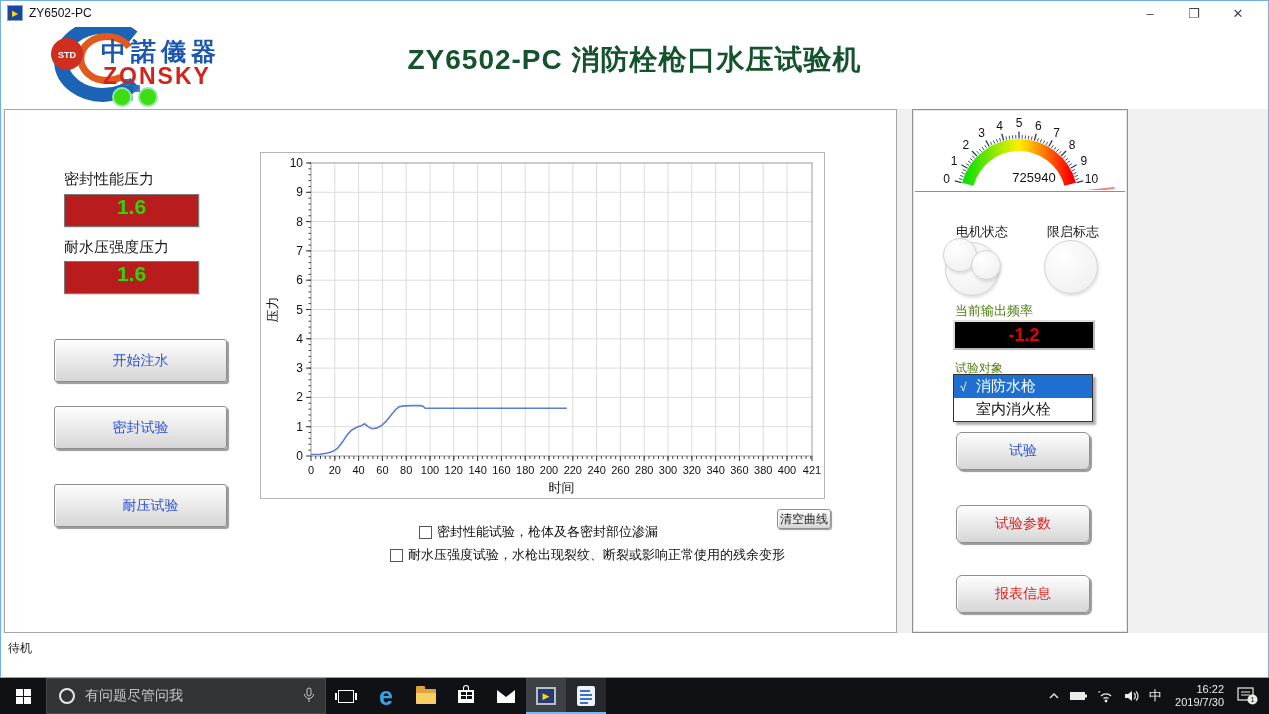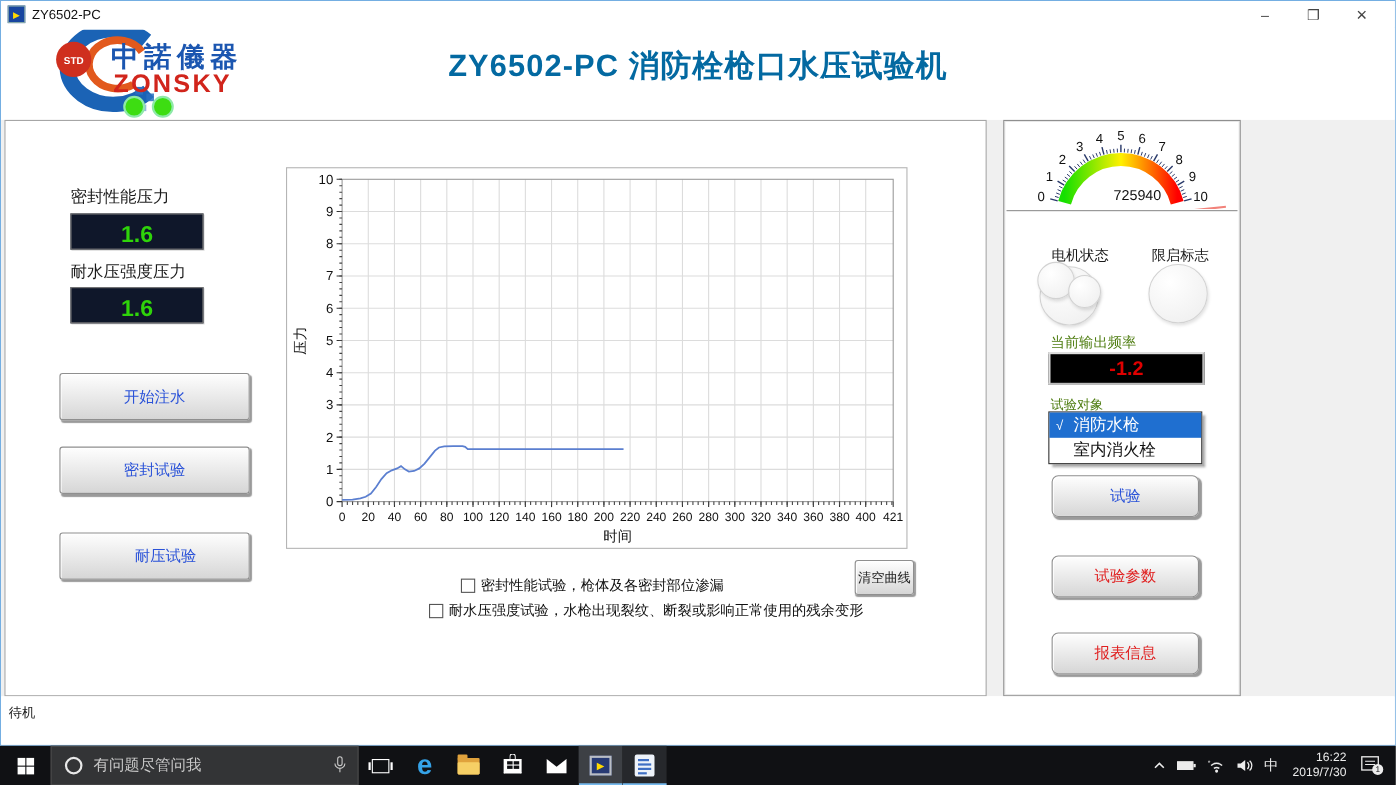--- a/index.html
+++ b/index.html
@@ -11,50 +11,50 @@
             border:1px solid #74aee2; }
   .titlebar { position:absolute; left:0; top:0; width:100%; height:24px; background:#fff;
               display:flex; align-items:center; font-size:12px; color:#111; }
   .app-icon { width:16px; height:16px; margin:0 6px 0 6px; background:#1846a0; border:1px solid #8aa;
               display:flex; align-items:center; justify-content:center; color:#ffd900; font-size:8px; }
   .win-controls { position:absolute; right:8px; top:0; height:24px; display:flex; }
   .win-btn { width:44px; height:24px; display:flex; align-items:center; justify-content:center;
              color:#444; font-size:13px; }
 
   .header { position:absolute; left:0; top:24px; width:100%; height:84px; background:#fff; }
-  .main-title { position:absolute; left:0; top:16px; width:100%; text-align:center; color:#0369a1;
+  .main-title { position:absolute; left:0; top:16px; width:100%; text-align:center; color:#14532d;
                 font-size:28px; font-weight:600; letter-spacing:1px; }
   .logo { position:absolute; left:4px; top:2px; width:235px; height:82px; }
 
   
   .main { position:absolute; left:0; top:108px; width:1267px; height:524px; background:#f0f0f0; }
   .left-panel { position:absolute; left:3px; top:0; width:893px; height:524px; background:#fff;
                 border:1px solid #a6a6a6; }
   .right-panel { position:absolute; left:911px; top:0; width:216px; height:524px; background:#fff;
                  border:1px solid #8f8f8f; box-shadow:inset 0 0 0 1px #e8e8e8; }
 
   .field-label { position:absolute; font-size:15px; color:#1a1a1a; }
-  .black-display { position:absolute; width:121px; height:33px; background:#0f172a;
+  .black-display { position:absolute; width:135px; height:33px; background:#b91c1c;
                    border:1px solid #7a7a7a; box-shadow:1px 1px 0 #ddd;
-                   display:flex; align-items:flex-end; justify-content:center; }
+                   display:flex; align-items:flex-start; justify-content:center; }
   .green-val { color:#2fd40a; font-size:21px; font-weight:bold; }
   .red-val { color:#e00000; font-size:18px; font-weight:bold; }
 
   .raised-btn { position:absolute; background:linear-gradient(#fefefe,#d6d6d6);
                 border:1px solid #8f8f8f; border-radius:3px;
                 box-shadow:inset 1px 1px 0 #fff, 2px 2px 1px #9a9a9a;
                 display:flex; align-items:center; justify-content:center;
                 font-size:14px; cursor:default; }
   .btn-blue { color:#2a52d8; }
   .left-btn { left:49px; width:173px; height:43px; }
 
   
   .chart-box { position:absolute; left:255px; top:42px; width:565px; height:347px;
                background:#fff; border:1px solid #b5b5b5; }
-  .clear-btn { left:772px; top:399px; width:54px; height:32px; font-size:12px; color:#222;
+  .clear-btn { left:772px; top:399px; width:54px; height:20px; font-size:12px; color:#222;
                border-radius:3px; box-shadow:inset 1px 1px 0 #fff, 1px 1px 1px #9a9a9a;font-family:Liberation Serif, serif; }
   .chk-row { position:absolute; display:flex; align-items:center; font-size:13px; color:#111; }
   .chk-box { width:13px; height:13px; border:1px solid #555; background:#fff; margin-right:5px; flex:none; }
 
   
   .gauge-box { position:absolute; left:2px; top:2px; width:210px; height:80px; background:#fff;
                border-bottom:1px solid #8f8f8f; }
   .gauge-value { position:absolute; left:0; top:58px; width:210px; text-align:center;
                  font-size:13px; color:#111;padding-left:28px; }
   .led-label { position:absolute; font-size:13px; color:#1a1a1a; }

